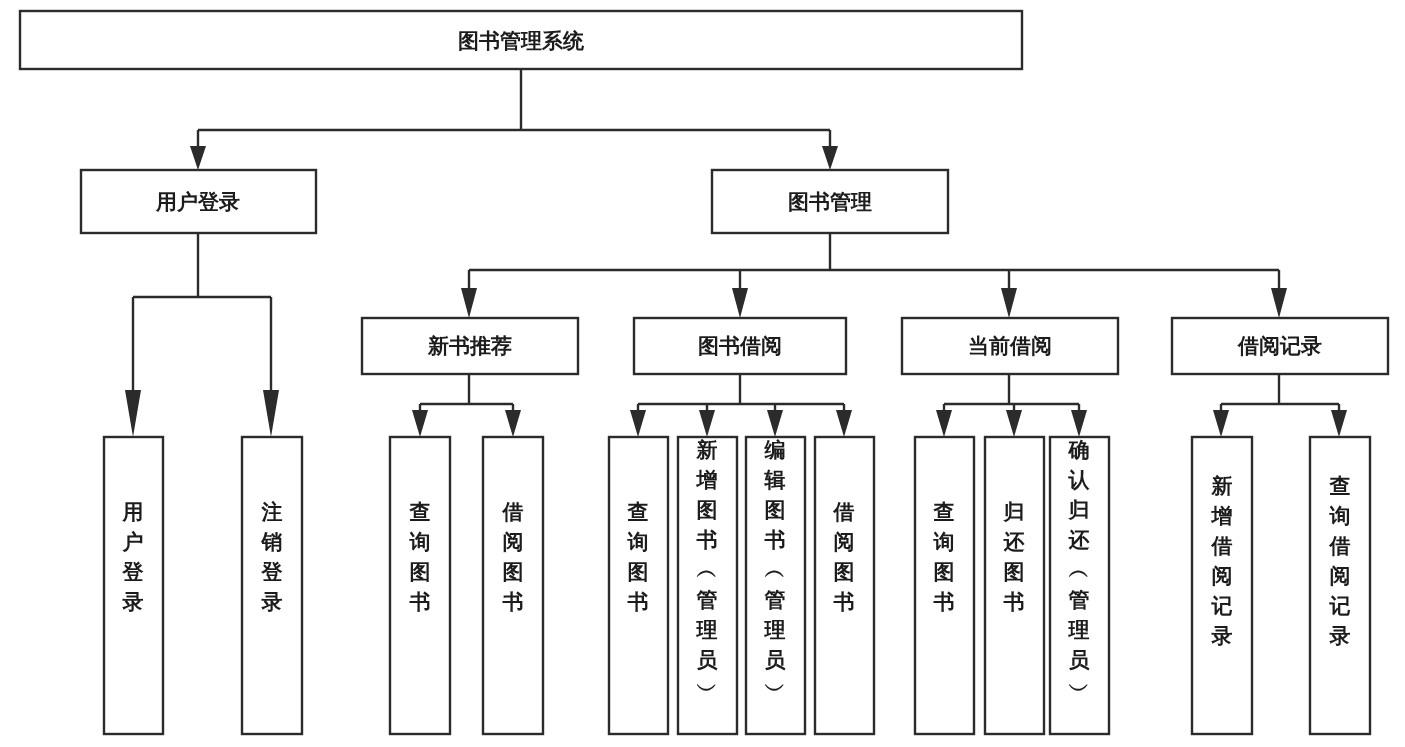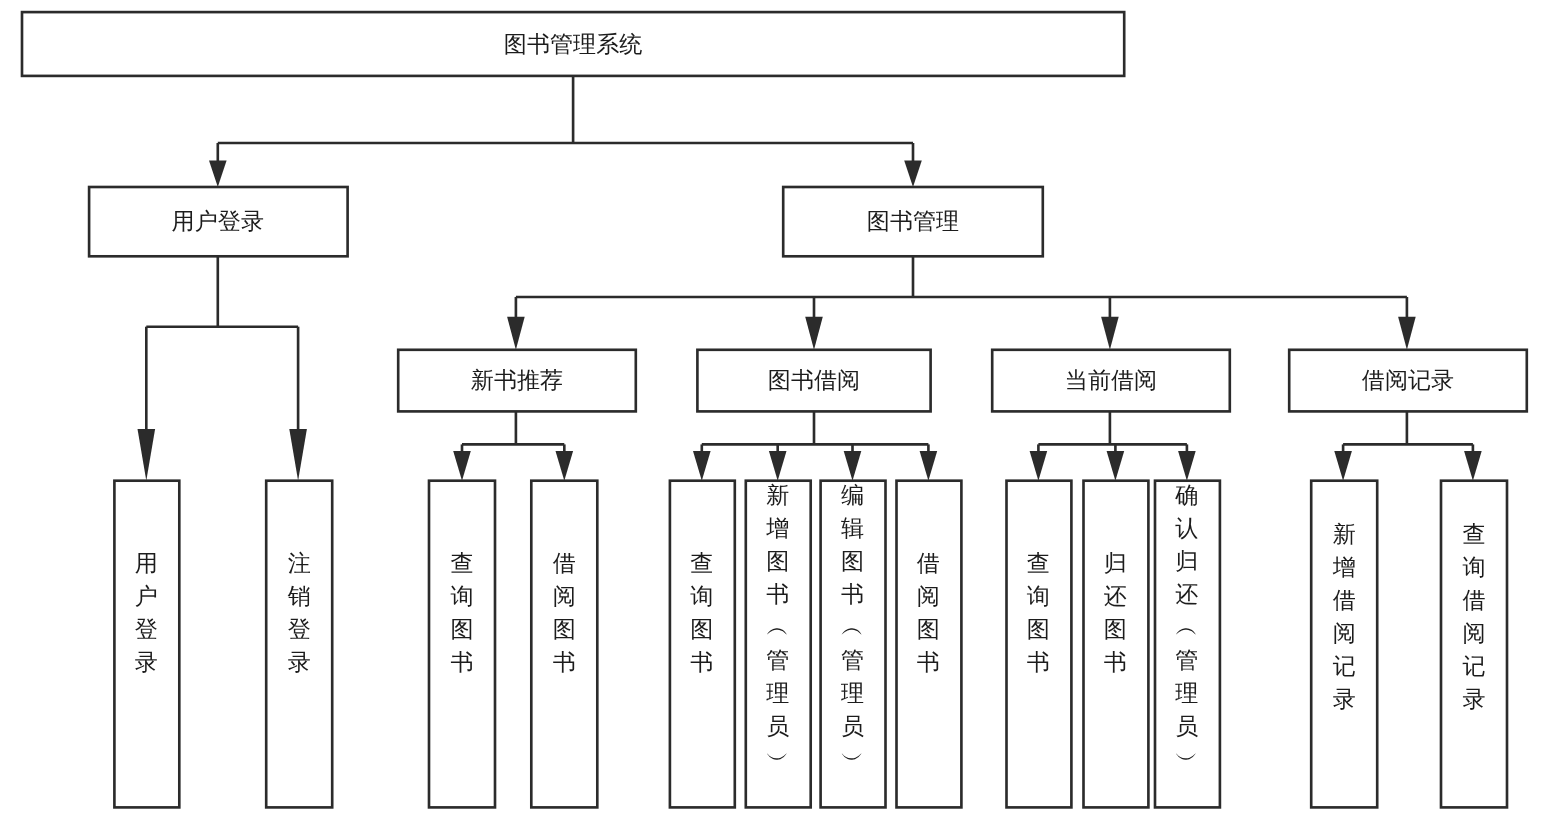--- a/index.html
+++ b/index.html
@@ -10,20 +10,21 @@
   body {
     width: 1405px;
     height: 747px;
     font-family: "Liberation Sans", "DejaVu Sans", sans-serif;
     overflow: hidden;
   }
   #diagram-root {
     position: relative;
     width: 1405px;
     height: 615px;
+    font-weight: bold;
   }
   svg#flow-svg {
     position: absolute;
     left: 0;
     top: 0;
     width: 1405px;
     height: 747px;
   }
   .node-box {
     fill: #ffffff;

